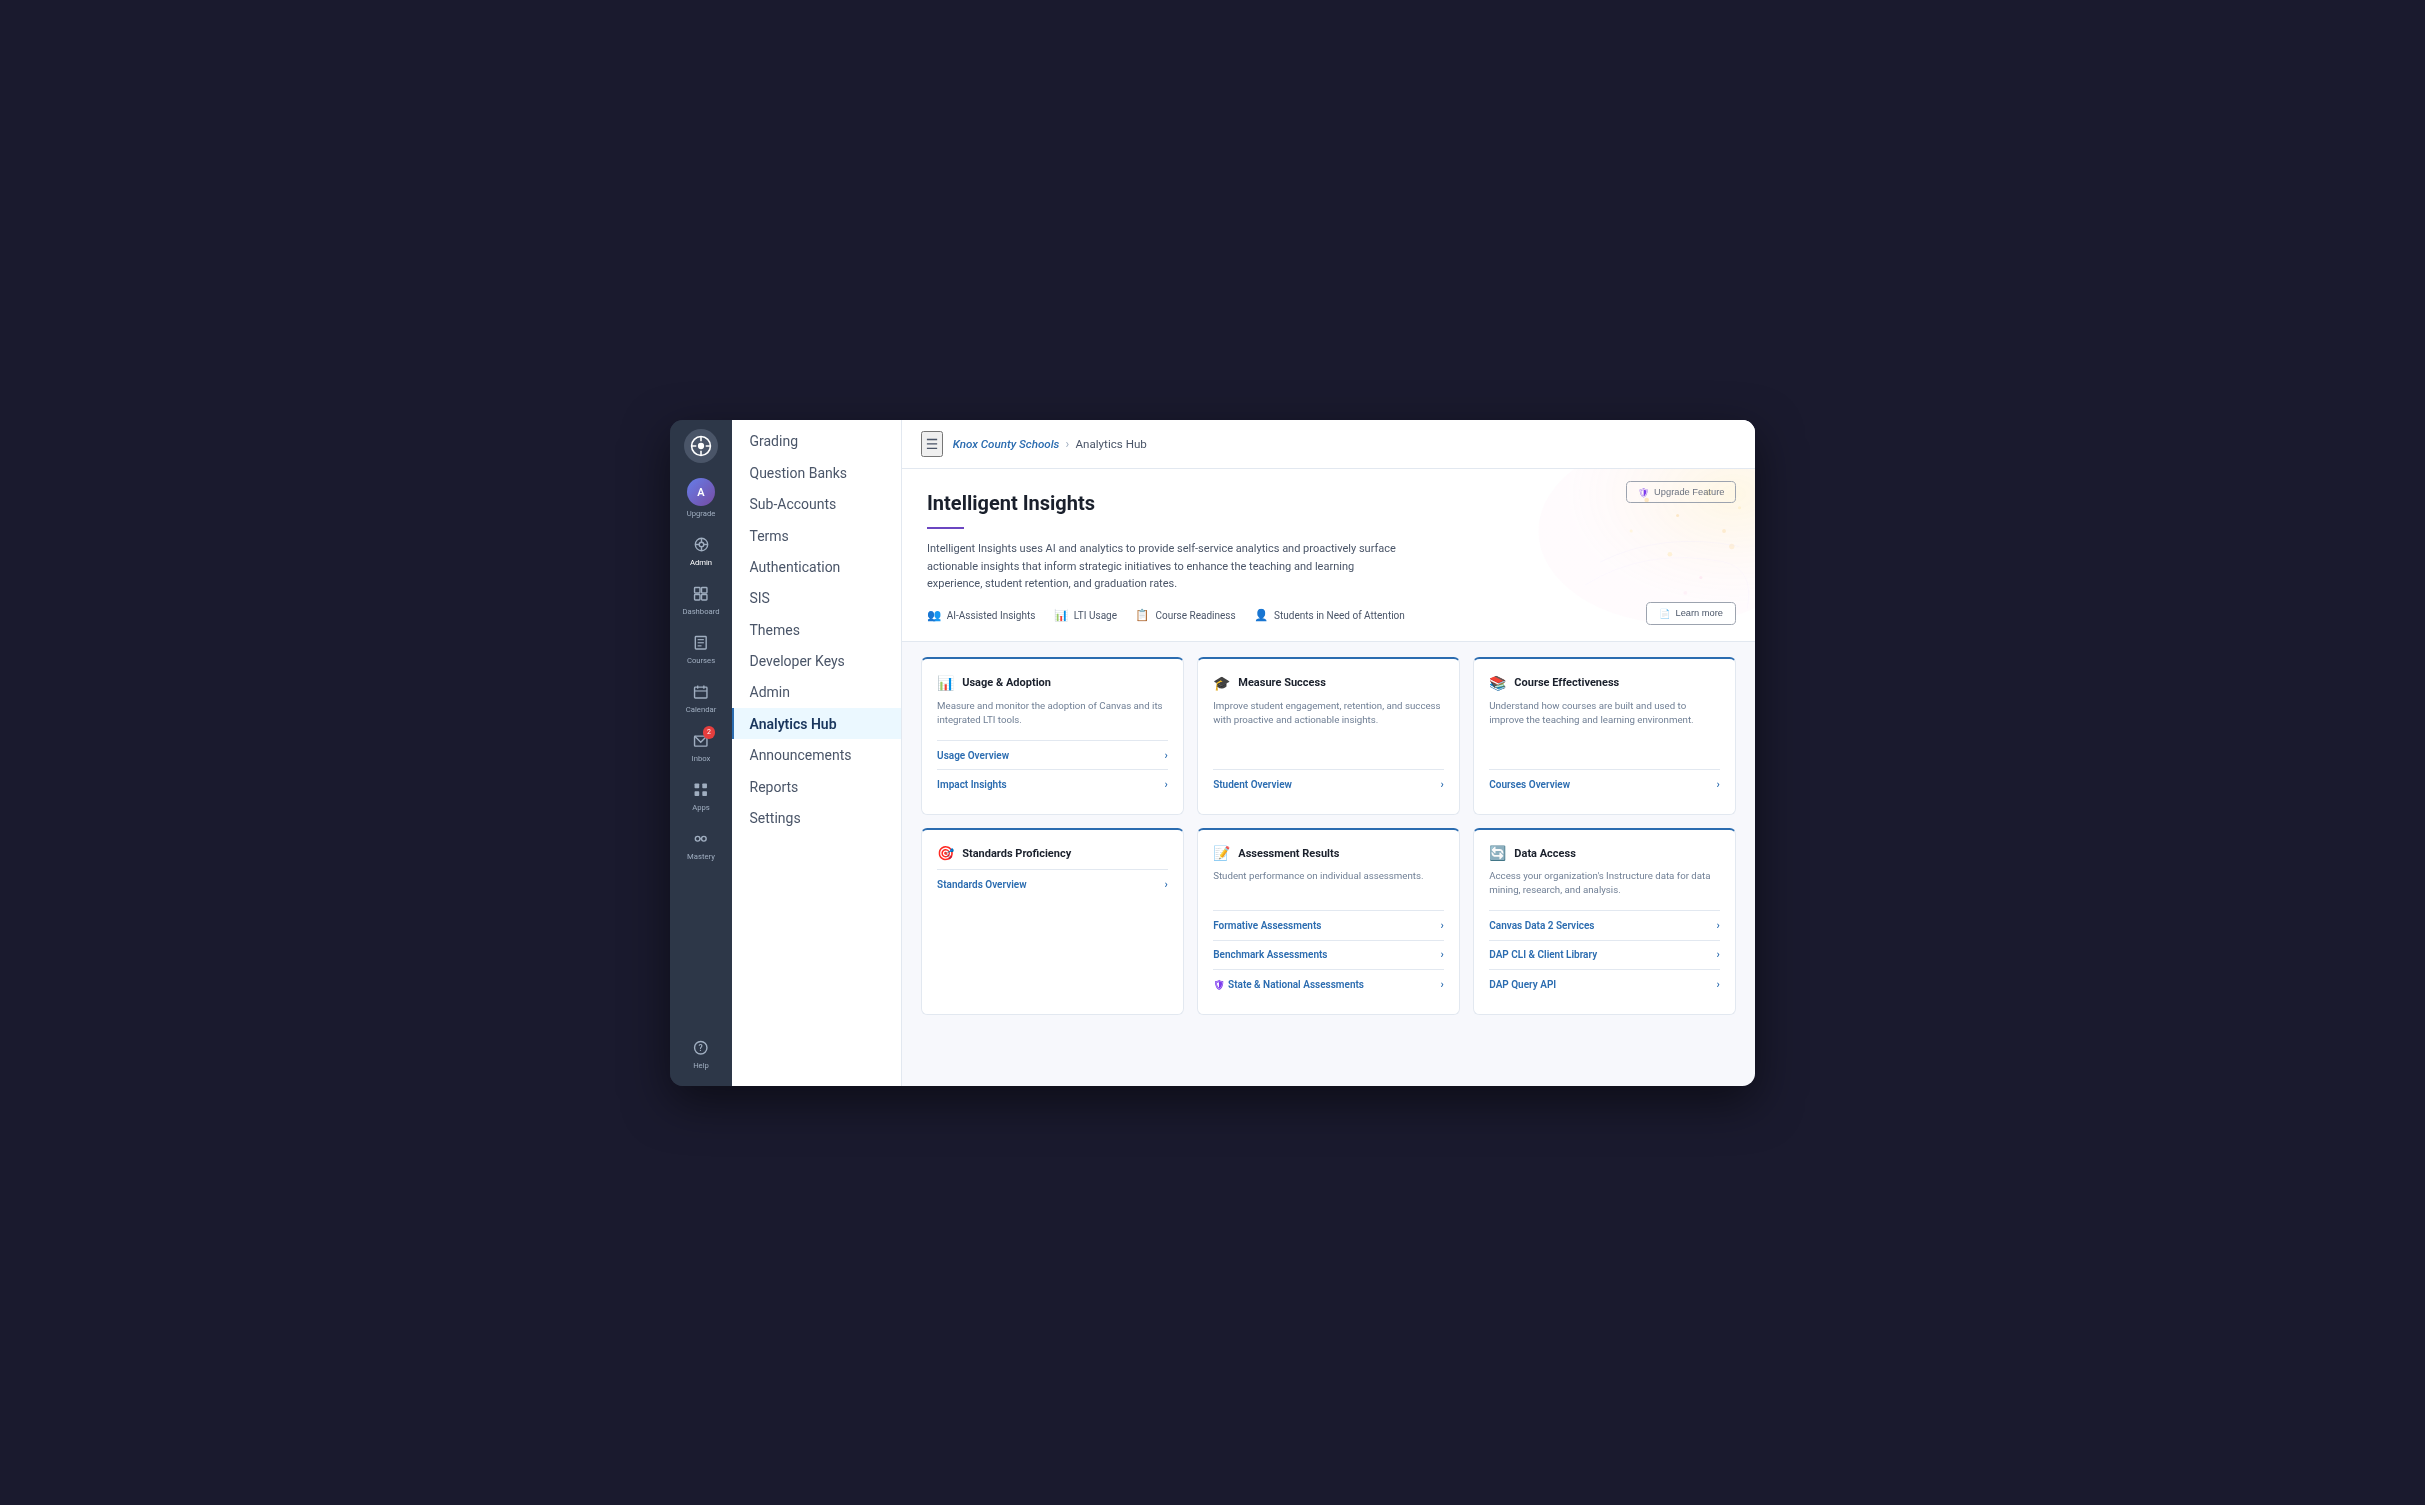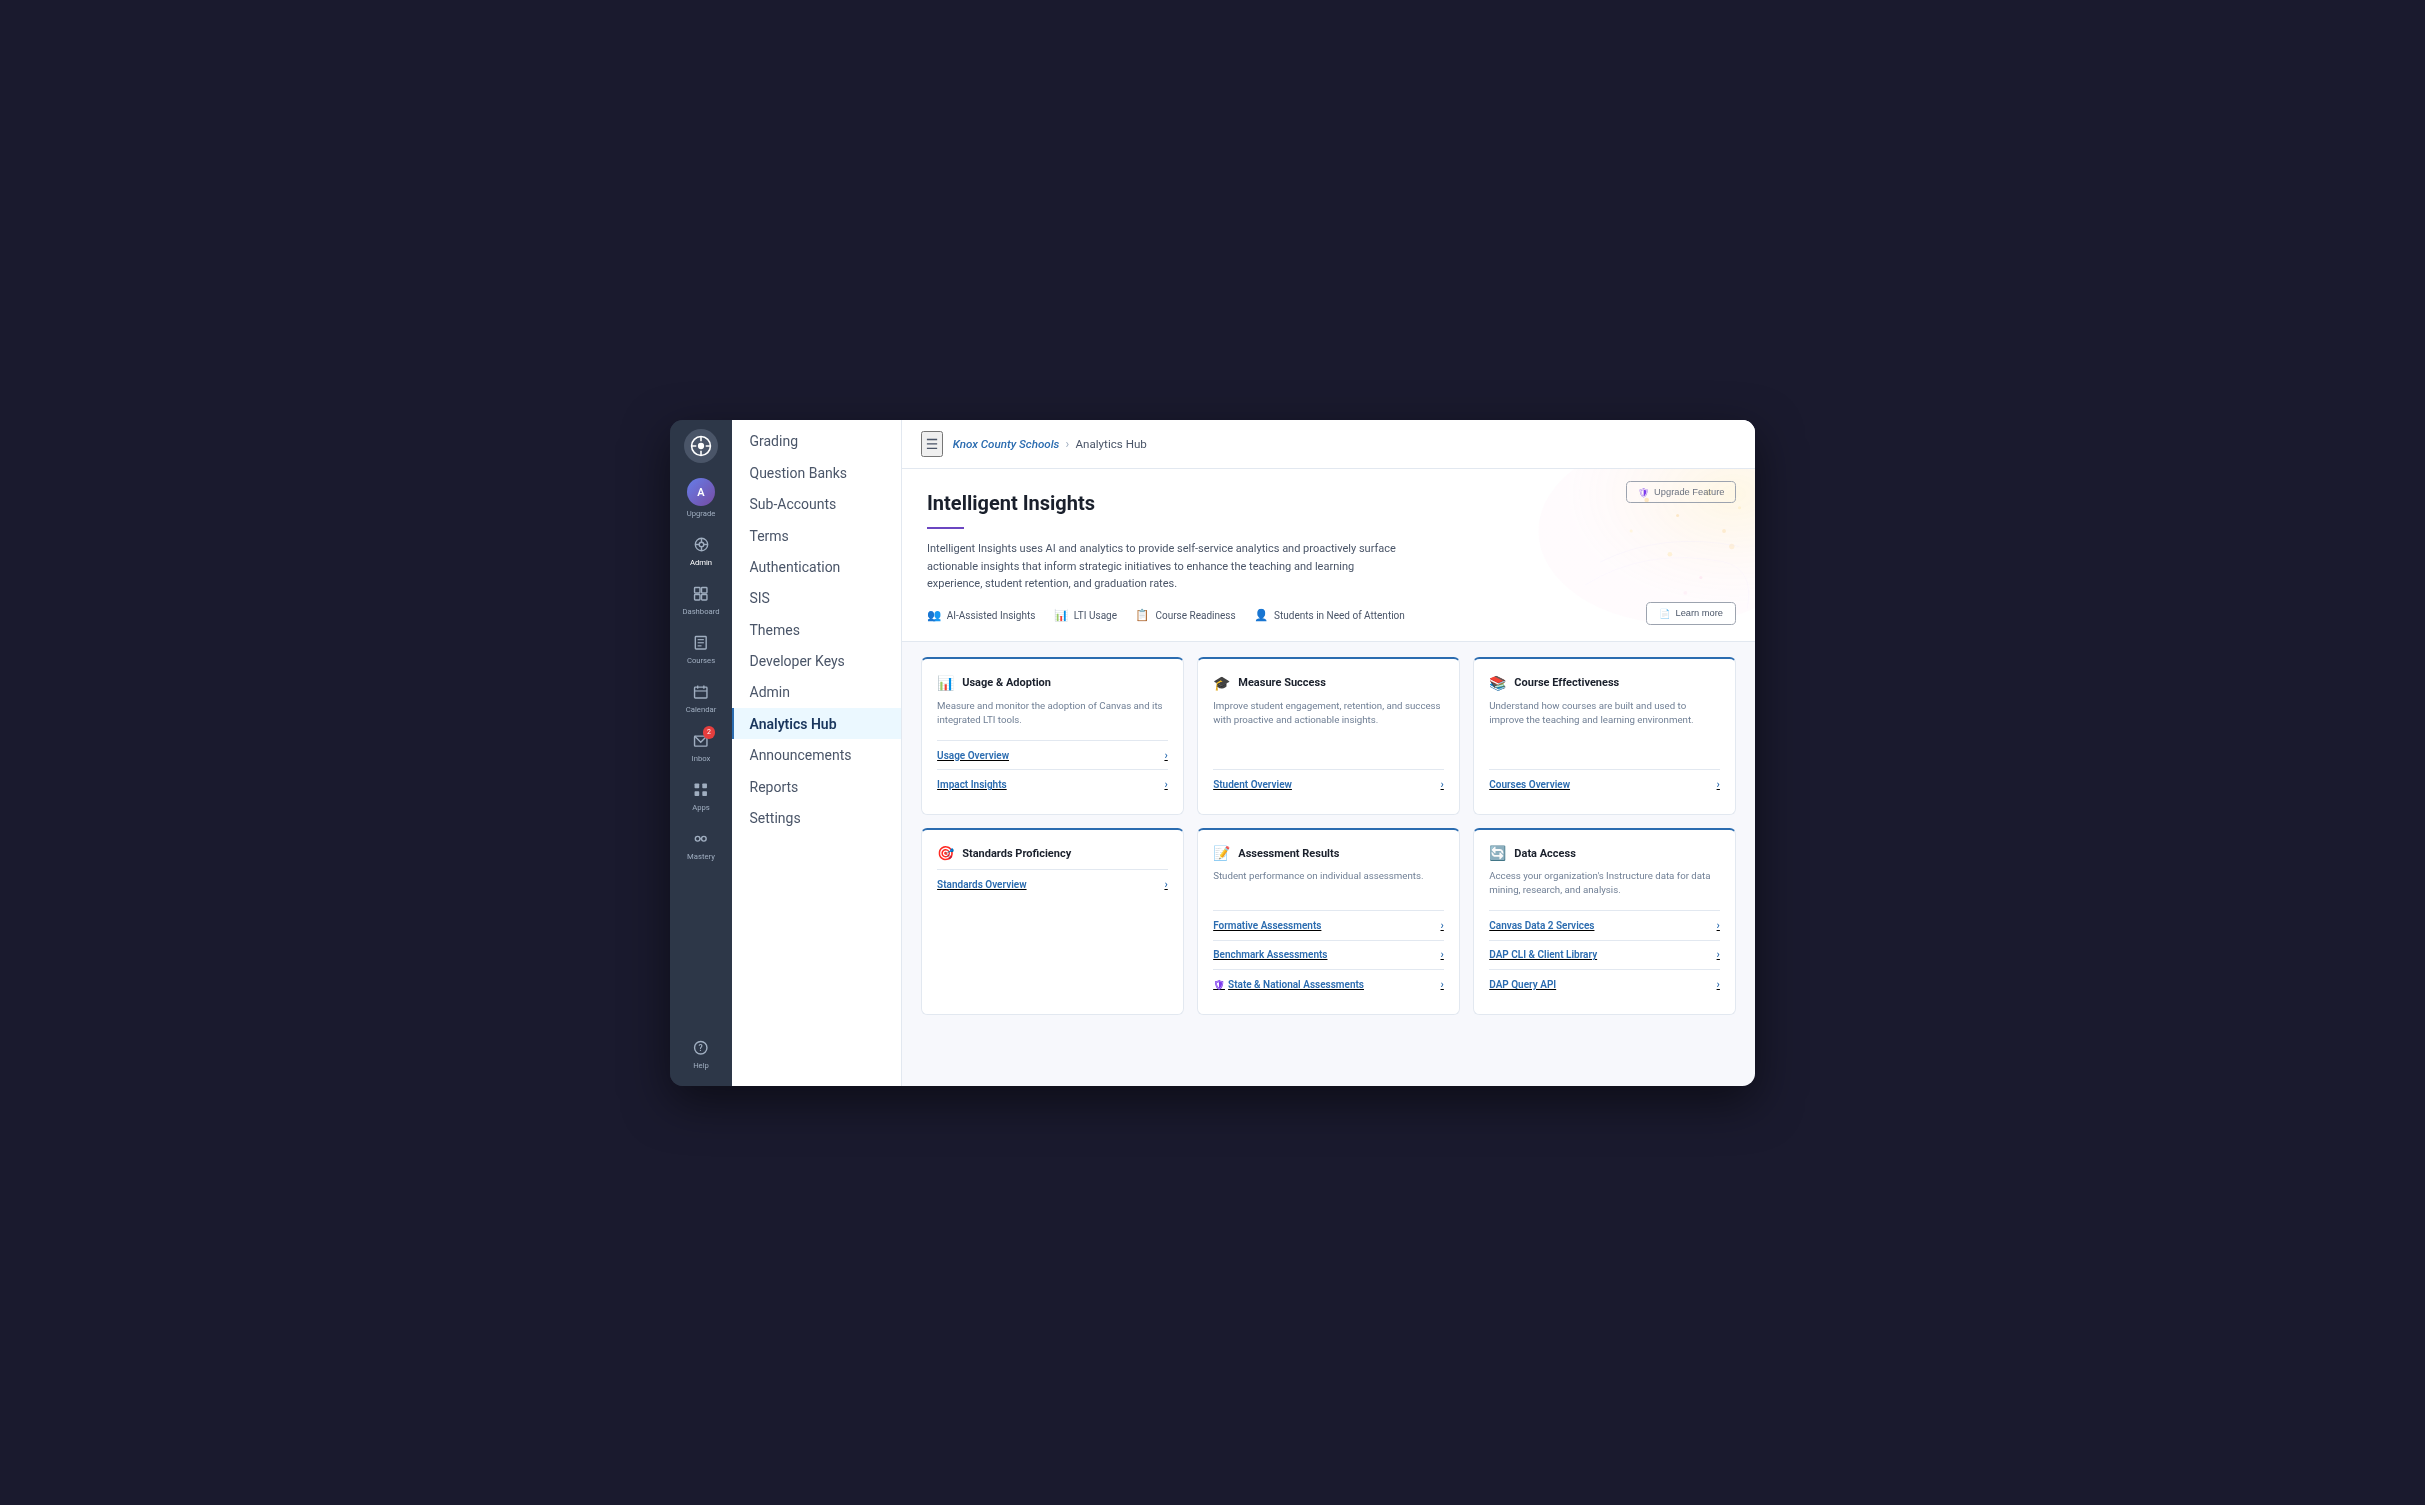--- a/index.html
+++ b/index.html
@@ -275,21 +275,20 @@
       color: #718096;
       line-height: 1.5;
       margin-bottom: 12.4px;
       flex: 1;
     }
     .card-links {
       display: flex;
       flex-direction: column;
       gap: 0;
       border-top: 0.8px solid #e2e8f0;
-      text-decoration: underline;
     }
     .card-link {
       display: flex;
       align-items: center;
       justify-content: space-between;
       padding: 7.7px 0;
       color: #2b6cb0;
       font-size: 10px;
       font-weight: 600;
       cursor: pointer;

